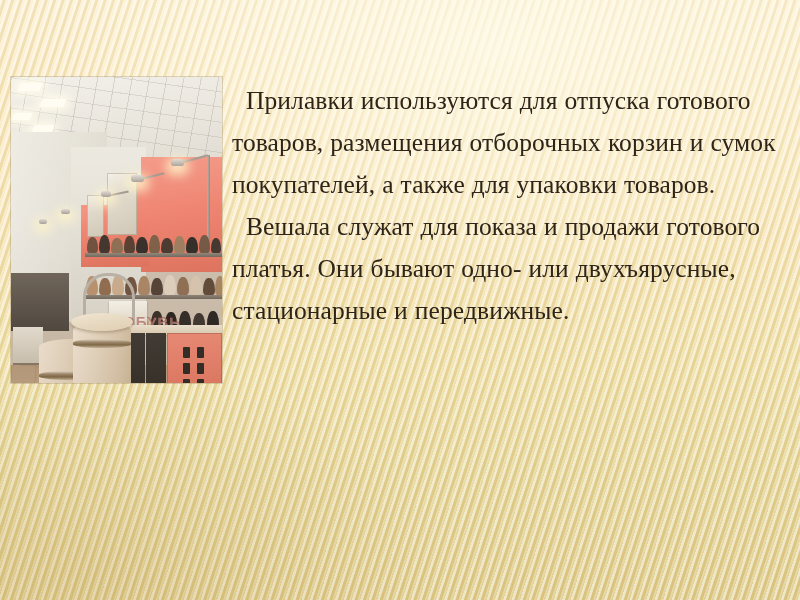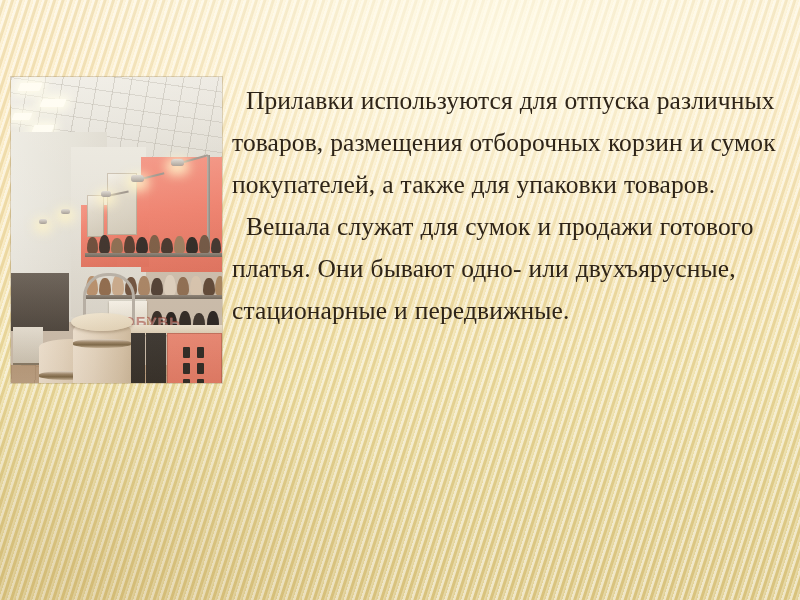--- a/index.html
+++ b/index.html
@@ -341,17 +341,17 @@
     <div class="ph podium" style="left:62px; top:244px; width:58px; height:140px;">
       <div class="band" style="left:0; top:18px;  width:58px; height:9px;"></div>
 
     </div>
     <div class="ph podium-top" style="left:60px; top:236px; width:62px; height:18px;"></div>
 
     <div class="ph photo-haze"></div>
   </div>
 
   <div id="textbox">
-    <p class="para">Прилавки используются для отпуска различных товаров, размещения отборочных корзин и сумок покупателей, а также для упаковки товаров.</p>
-    <p class="para">Вешала служат для сумок и продажи готового платья. Они бывают одно- или двухъярусные, стационарные и передвижные.</p>
+    <p class="para">Прилавки используются для отпуска готового товаров, размещения отборочных корзин и сумок покупателей, а также для упаковки товаров.</p>
+    <p class="para">Вешала служат для показа и продажи готового платья. Они бывают одно- или двухъярусные, стационарные и передвижные.</p>
   </div>
 
 </div>
 
 </body></html>

